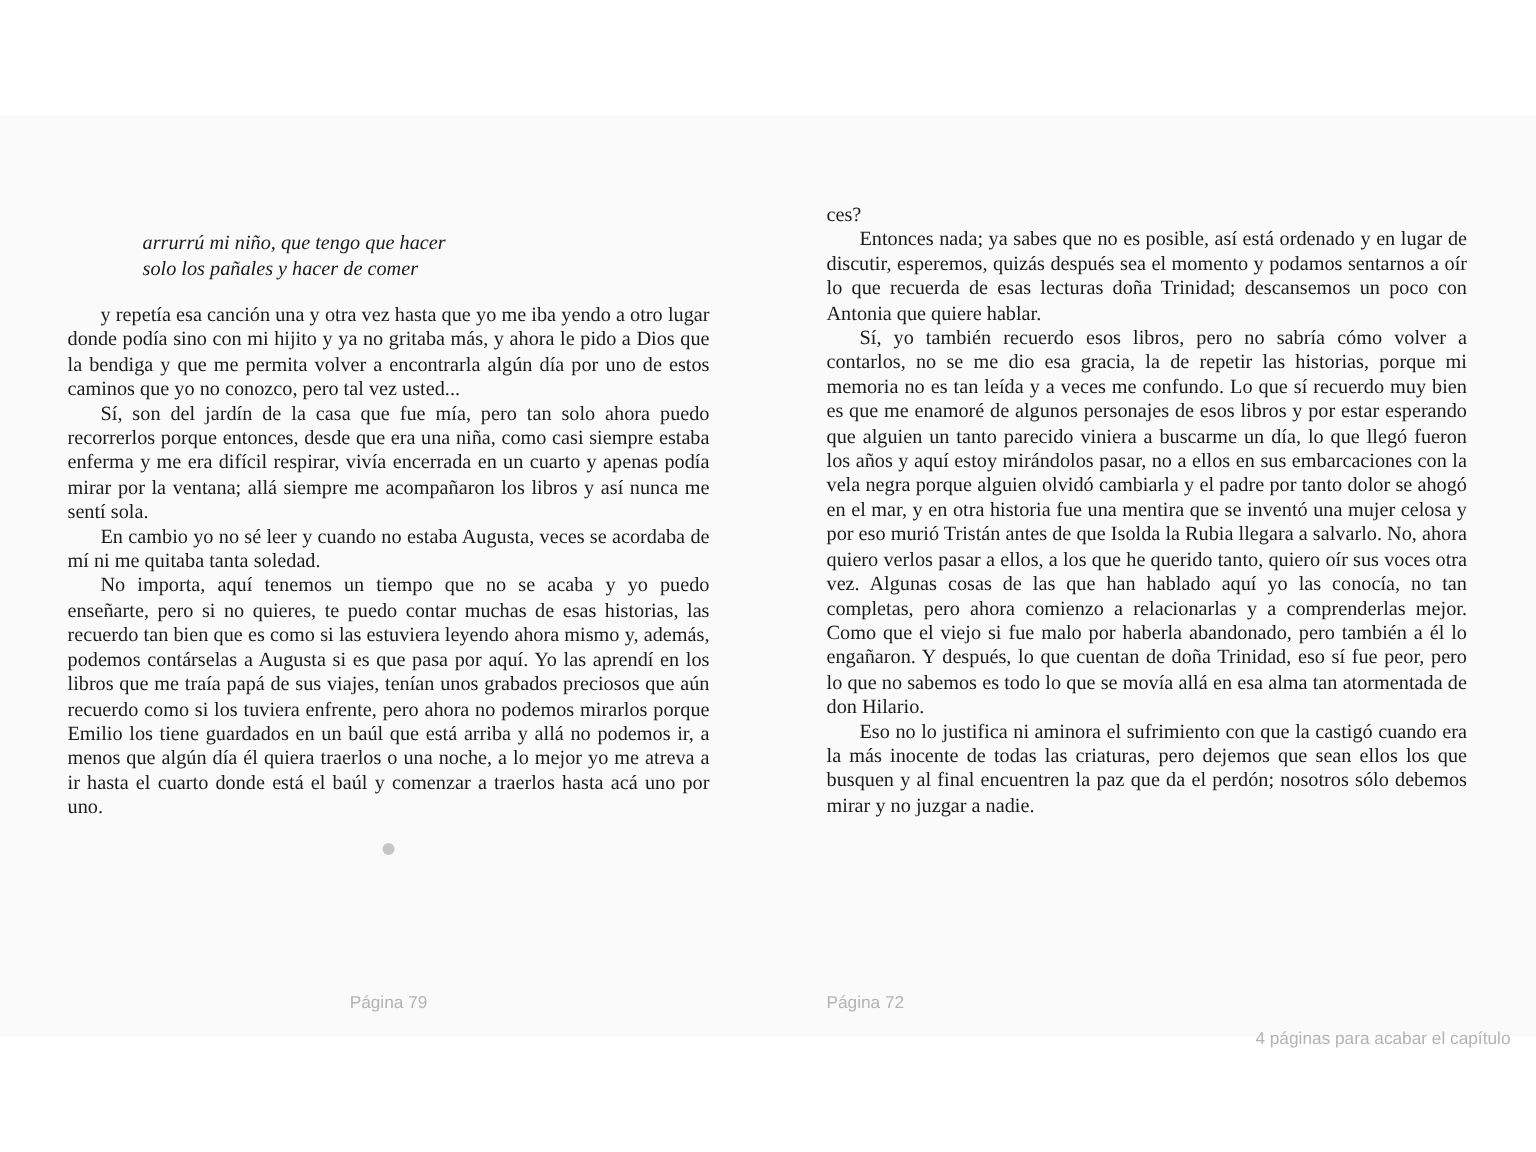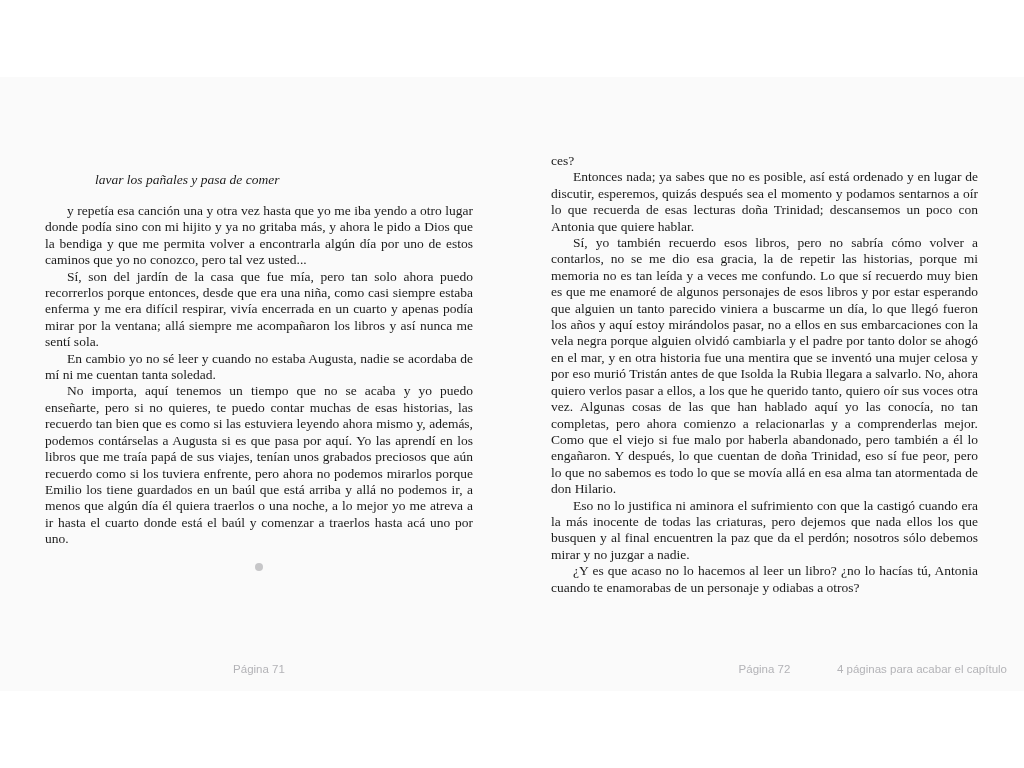--- a/index.html
+++ b/index.html
@@ -20,21 +20,21 @@
   .page-band {
     position: absolute;
     left: 0;
     top: 77px;
     width: 1024px;
     height: 614px;
     background: var(--page-background, #fafafa);
   }
   .col {
     position: absolute;
-    top: 76px;
+    top: 58px;
     font-size: 13.5px;
     line-height: 16.4px;
     color: var(--text-color, #1b1b1b);
     text-align: justify;
     hyphens: auto;
     -webkit-hyphens: auto;
   }
   .col-left  { left: 45px;  width: 428px; }
   .col-right { left: 551px; width: 427px; }
   .verse {
@@ -68,52 +68,53 @@
     color: var(--footer-color, #b3b3b7);
   }
   .footer-left {
     left: 45px;
     width: 428px;
     text-align: center;
   }
   .footer-rightnum {
     left: 551px;
     width: 427px;
-    text-align: center;
+    text-align: left;
   }
   .footer-progress {
     right: 17px;
     text-align: right;
+    margin-top: 24px;
   }
 </style>
 </head>
 <body>
 
 <div class="reader">
   <div class="page-band">
 
     <div class="col col-left" lang="es">
       <div class="verse">
-        <div>lavar los pañales y pasa de comer</div>
+        <div>arrurrú mi niño, que tengo que hacer</div>
+        <div>solo los pañales y hacer de comer</div>
       </div>
       <p class="para">y repetía esa canción una y otra vez hasta que yo me iba yendo a otro lugar donde podía sino con mi hijito y ya no gritaba más, y ahora le pido a Dios que la bendiga y que me permita volver a encontrarla algún día por uno de estos caminos que yo no conozco, pero tal vez usted...</p>
       <p class="para">Sí, son del jardín de la casa que fue mía, pero tan solo ahora puedo recorrerlos porque entonces, desde que era una niña, como casi siempre estaba enferma y me era difícil respirar, vivía encerrada en un cuarto y apenas podía mirar por la ventana; allá siempre me acompañaron los libros y así nunca me sentí sola.</p>
-      <p class="para">En cambio yo no sé leer y cuando no estaba Augusta, nadie se acordaba de mí ni me cuentan tanta soledad.</p>
+      <p class="para">En cambio yo no sé leer y cuando no estaba Augusta, veces se acordaba de mí ni me quitaba tanta soledad.</p>
       <p class="para">No importa, aquí tenemos un tiempo que no se acaba y yo puedo enseñarte, pero si no quieres, te puedo contar muchas de esas historias, las recuerdo tan bien que es como si las estuviera leyendo ahora mismo y, además, podemos contárselas a Augusta si es que pasa por aquí. Yo las aprendí en los libros que me traía papá de sus viajes, tenían unos grabados preciosos que aún recuerdo como si los tuviera enfrente, pero ahora no podemos mirarlos porque Emilio los tiene guardados en un baúl que está arriba y allá no podemos ir, a menos que algún día él quiera traerlos o una noche, a lo mejor yo me atreva a ir hasta el cuarto donde está el baúl y comenzar a traerlos hasta acá uno por uno.</p>
       <div class="break">
         <span class="dot"></span>
       </div>
     </div>
 
     <div class="col col-right" lang="es">
       <p class="para flush">ces?</p>
       <p class="para">Entonces nada; ya sabes que no es posible, así está ordenado y en lugar de discutir, esperemos, quizás después sea el momento y podamos sentarnos a oír lo que recuerda de esas lecturas doña Trinidad; descansemos un poco con Antonia que quiere hablar.</p>
       <p class="para">Sí, yo también recuerdo esos libros, pero no sabría cómo volver a contarlos, no se me dio esa gracia, la de repetir las historias, porque mi memoria no es tan leída y a veces me confundo. Lo que sí recuerdo muy bien es que me enamoré de algunos personajes de esos libros y por estar esperando que alguien un tanto parecido viniera a buscarme un día, lo que llegó fueron los años y aquí estoy mirándolos pasar, no a ellos en sus embarcaciones con la vela negra porque alguien olvidó cambiarla y el padre por tanto dolor se ahogó en el mar, y en otra historia fue una mentira que se inventó una mujer celosa y por eso murió Tristán antes de que Isolda la Rubia llegara a salvarlo. No, ahora quiero verlos pasar a ellos, a los que he querido tanto, quiero oír sus voces otra vez. Algunas cosas de las que han hablado aquí yo las conocía, no tan completas, pero ahora comienzo a relacionarlas y a comprenderlas mejor. Como que el viejo si fue malo por haberla abandonado, pero también a él lo engañaron. Y después, lo que cuentan de doña Trinidad, eso sí fue peor, pero lo que no sabemos es todo lo que se movía allá en esa alma tan atormentada de don Hilario.</p>
-      <p class="para">Eso no lo justifica ni aminora el sufrimiento con que la castigó cuando era la más inocente de todas las criaturas, pero dejemos que nada ellos los que busquen y al final encuentren la paz que da el perdón; nosotros sólo debemos mirar y no juzgar a nadie.</p>
-      <p class="para">¿Y es que acaso no lo hacemos al leer un libro? ¿no lo hacías tú, Antonia cuando te enamorabas de un personaje y odiabas a otros?</p>
+      <p class="para">Eso no lo justifica ni aminora el sufrimiento con que la castigó cuando era la más inocente de todas las criaturas, pero dejemos que sean ellos los que busquen y al final encuentren la paz que da el perdón; nosotros sólo debemos mirar y no juzgar a nadie.</p>
     </div>
 
-    <div class="footer footer-left">Página 71</div>
+    <div class="footer footer-left">Página 79</div>
     <div class="footer footer-rightnum">Página 72</div>
     <div class="footer footer-progress">4 páginas para acabar el capítulo</div>
 
   </div>
 </div>
 
 </body></html>

